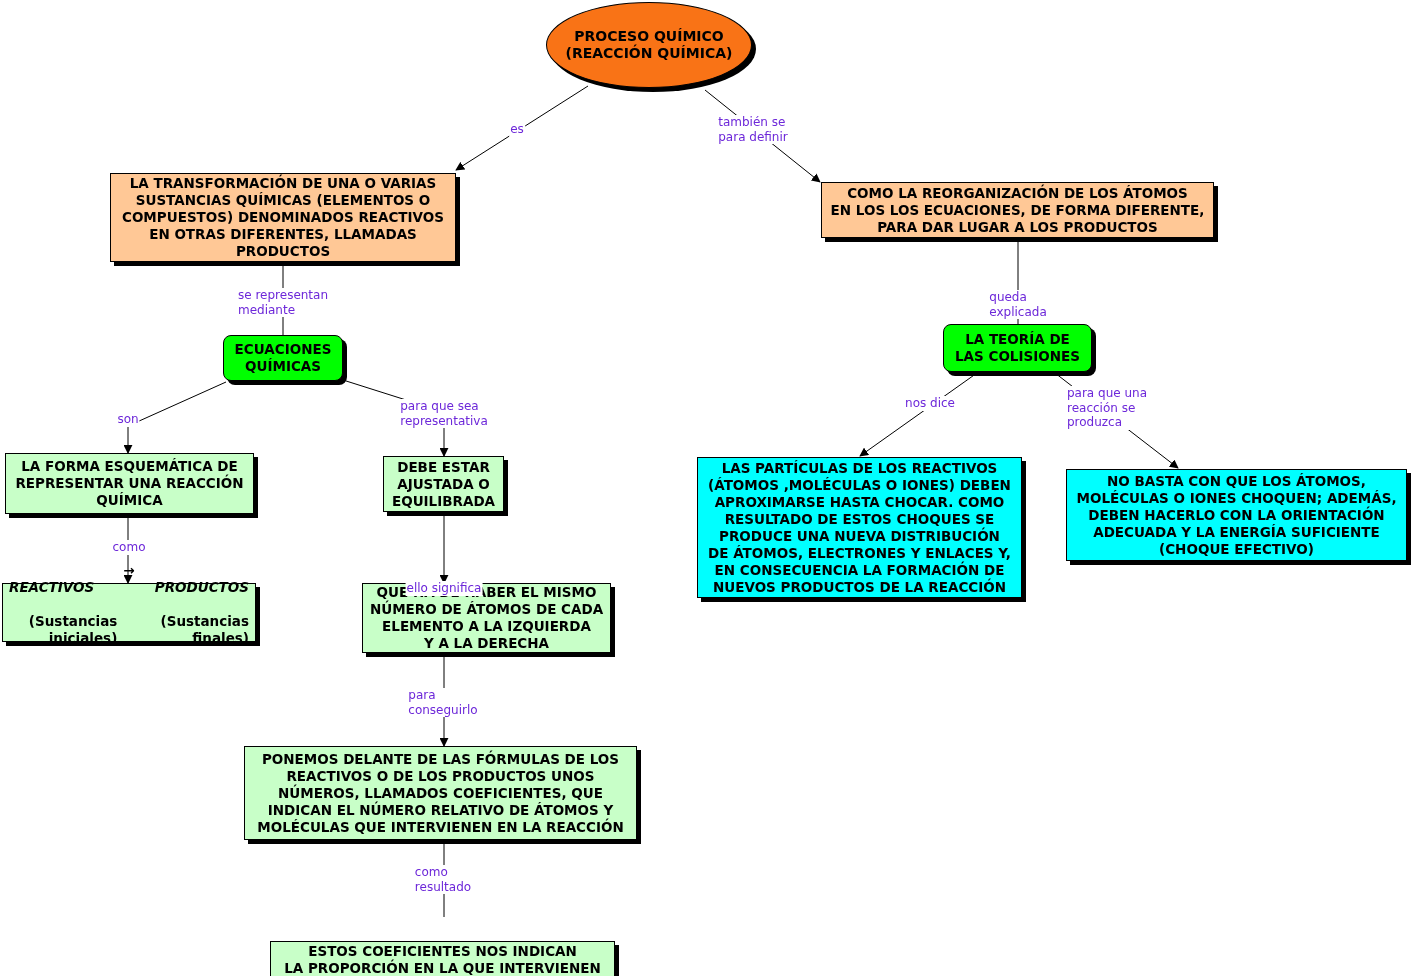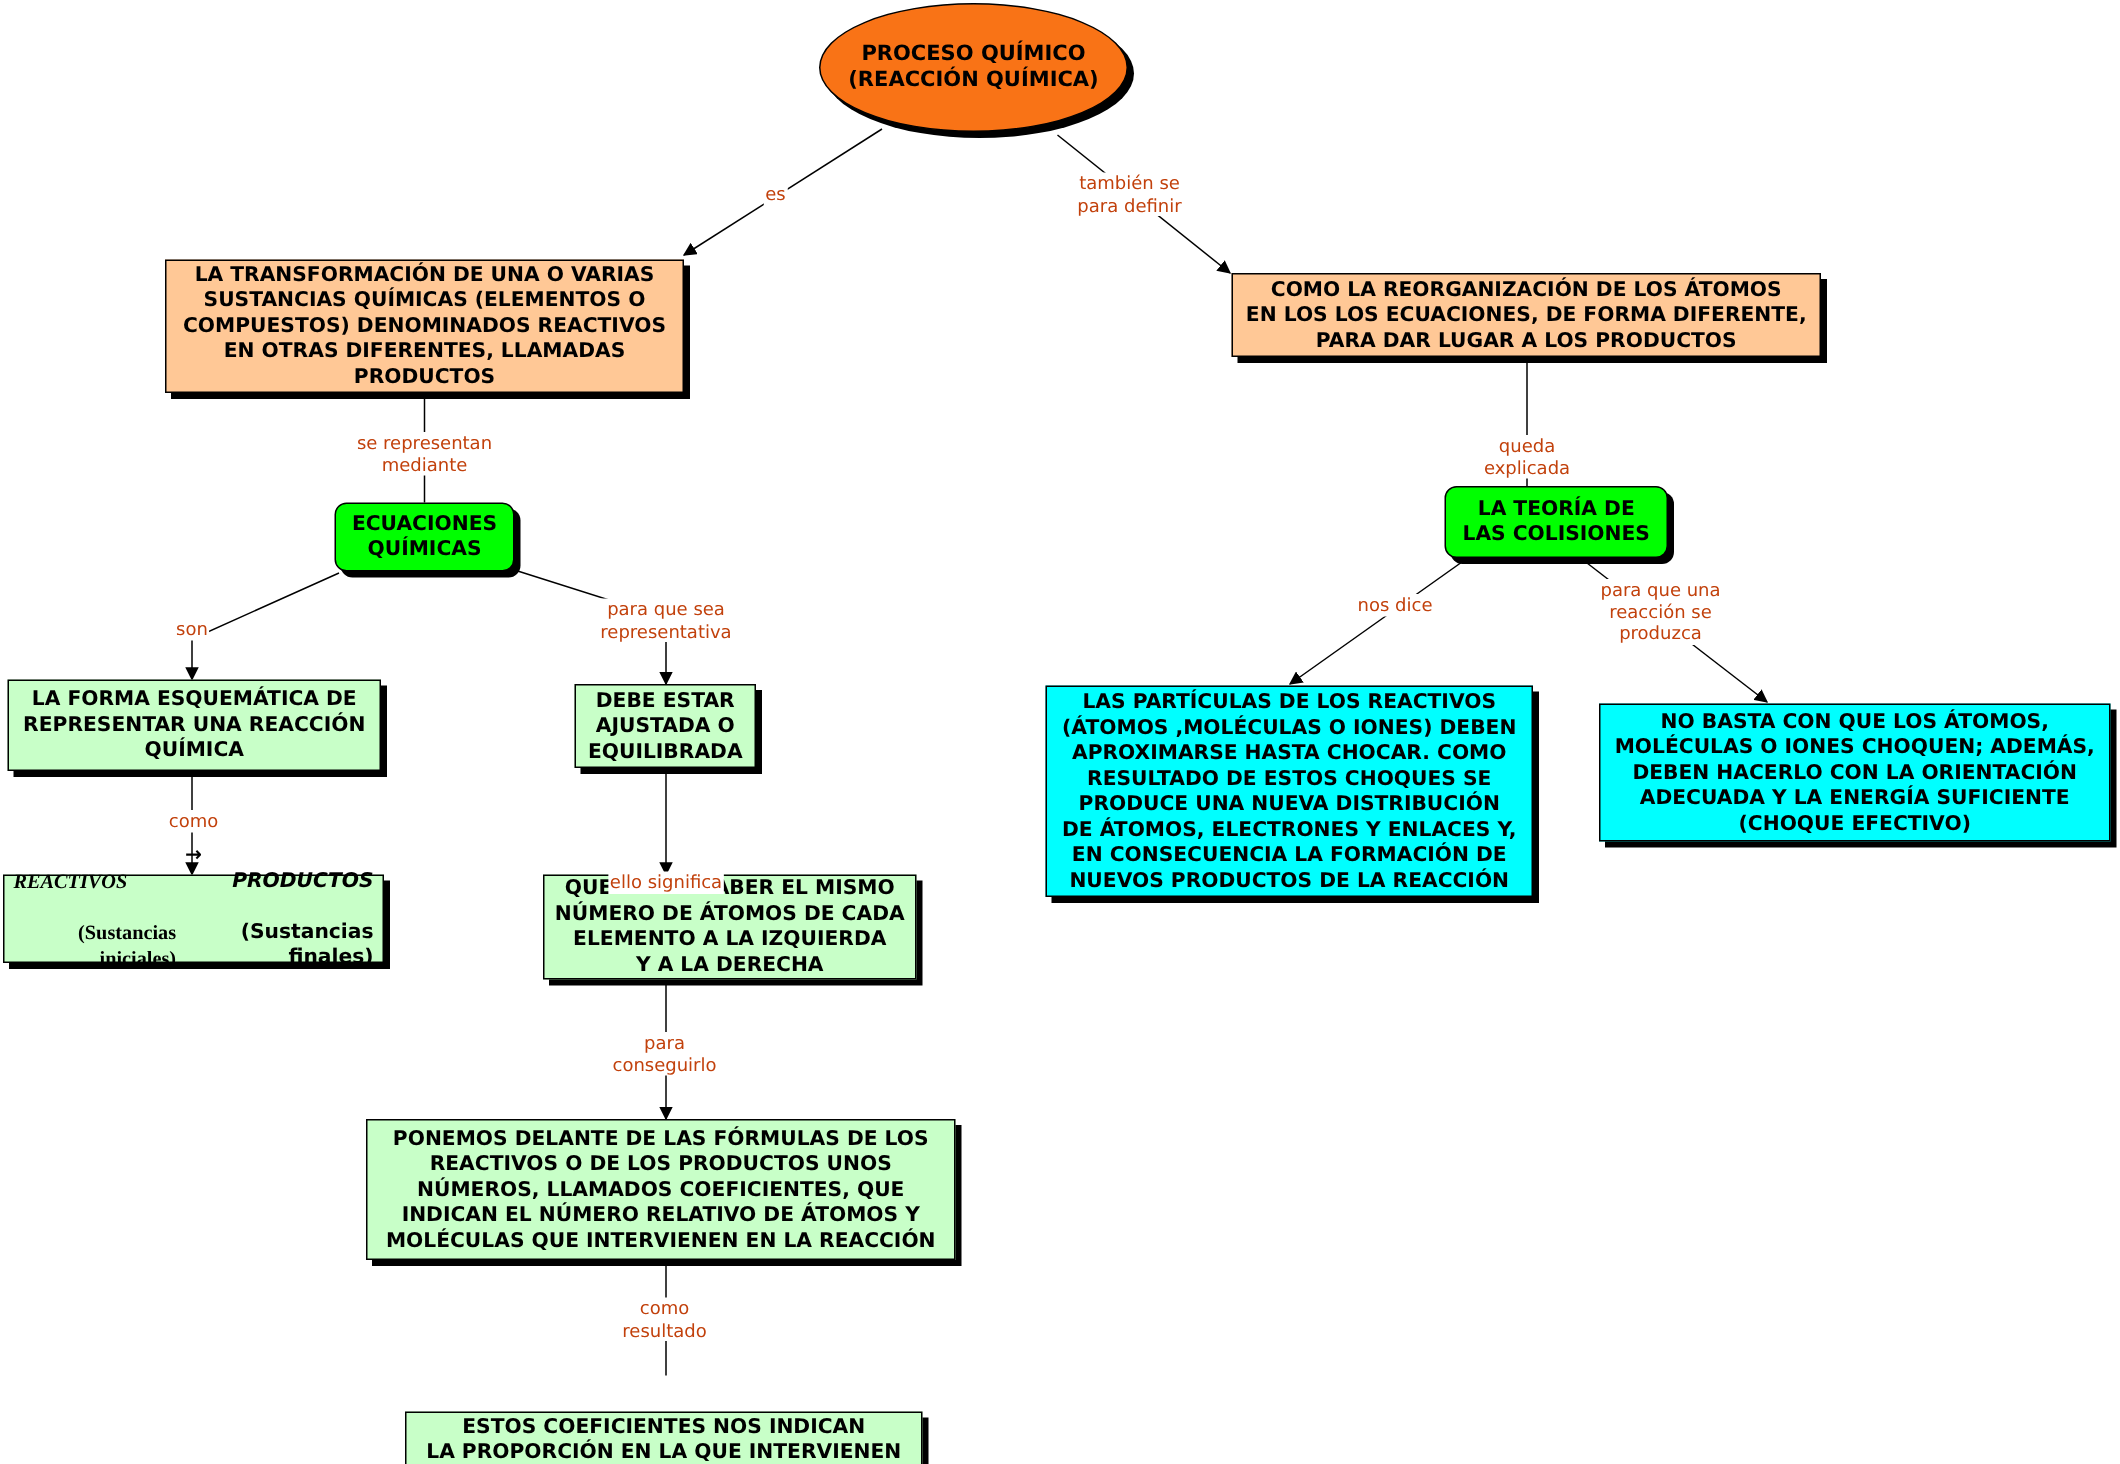--- a/index.html
+++ b/index.html
@@ -10,23 +10,23 @@
           box-shadow:4px 4px 0 #000; color:#000; font-weight:bold;
           font-size:13.5px; line-height:17px; text-align:center;
           display:flex; align-items:center; justify-content:center;
           white-space:pre-line; padding:2px 4px; }
   .orange { background:#ffc896; }
   .lgreen { background:#c8ffc8; }
   .green  { background:#00ff00; border-radius:8px; font-size:13.5px; }
   .cyan   { background:#00ffff; }
   .ellipse { background:#f97316; border-radius:50%; font-size:14px; }
   .lbl { position:absolute; background:#fff; font-size:12px; line-height:14.5px;
-         color:#c2410c; text-align:center; white-space:pre-line; transform:translateX(-50%); padding:0 1px; }
+         color:#6d28d9; text-align:left; white-space:pre-line; transform:translateX(-50%); padding:0 1px; }
   .eq { display:grid; grid-template-columns: 1fr auto 1fr; width:100%; padding:0 2px; }
-  .eq .l { text-align:left;font-family:Liberation Serif, serif; } .eq .r { text-align:right; } .eq .m { text-align:center; padding:0 6px; }
+  .eq .l { text-align:left; } .eq .r { text-align:right; } .eq .m { text-align:center; padding:0 6px; }
   .ital { font-style:italic; }
 </style>
 </head>
 <body>
 
 <svg id="edges">
   <defs>
     <marker id="arr" viewBox="0 0 10 10" refX="9" refY="5" markerWidth="9" markerHeight="9" orient="auto-start-reverse">
       <path d="M0,0 L10,5 L0,10 z" fill="#000"></path>
     </marker>
@@ -66,21 +66,21 @@
 EN OTRAS DIFERENTES, LLAMADAS
 PRODUCTOS</div>
 
 <div class="node orange" style="left:821px; top:182px; width:393px; height:56px;">COMO LA REORGANIZACIÓN DE LOS ÁTOMOS
 EN LOS LOS ECUACIONES, DE FORMA DIFERENTE,
 PARA DAR LUGAR A LOS PRODUCTOS</div>
 
 <div class="node green" style="left:223px; top:335px; width:120px; height:46px;">ECUACIONES
 QUÍMICAS</div>
 
-<div class="node green" style="left:943px; top:324px; width:149px; height:48px;margin-left:20px;">LA TEORÍA DE
+<div class="node green" style="left:943px; top:324px; width:149px; height:48px;">LA TEORÍA DE
 LAS COLISIONES</div>
 
 <div class="node lgreen" style="left:5px; top:453px; width:249px; height:61px;">LA FORMA ESQUEMÁTICA DE
 REPRESENTAR UNA REACCIÓN
 QUÍMICA</div>
 
 <div class="node lgreen" style="left:2px; top:583px; width:254px; height:59px;">
   <div class="eq">
     <div class="l">
       <div class="ital">REACTIVOS</div>

